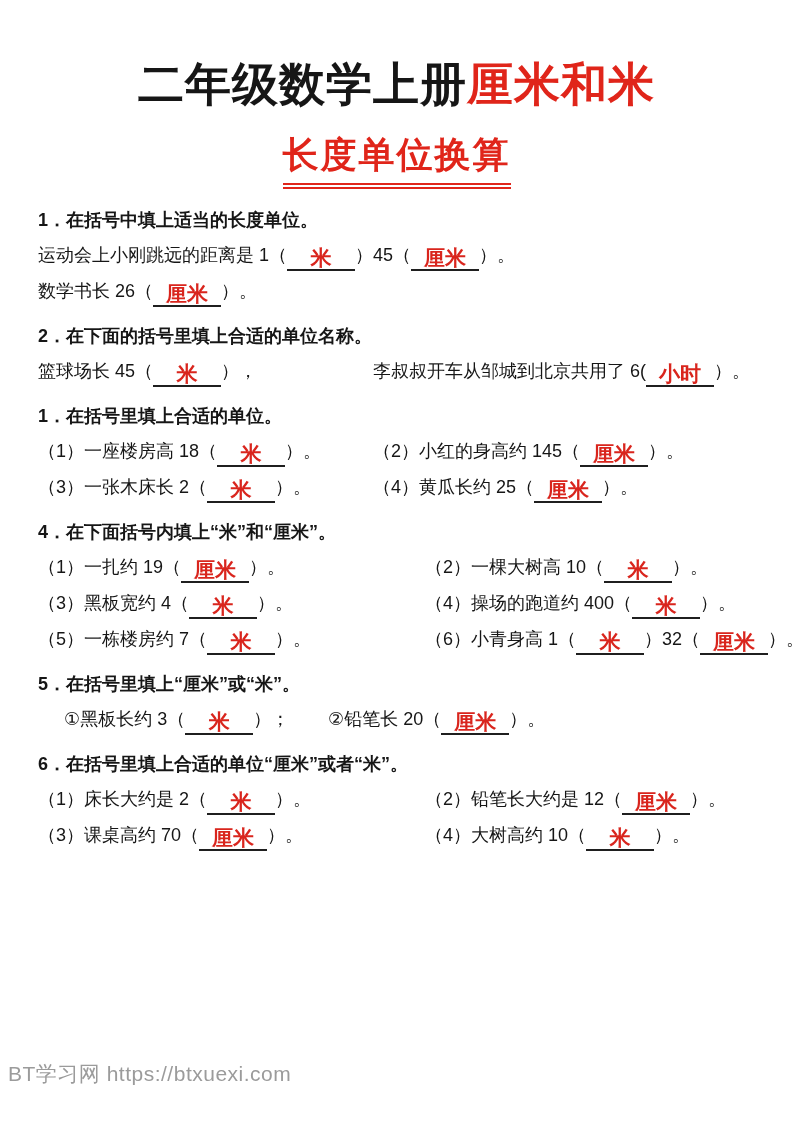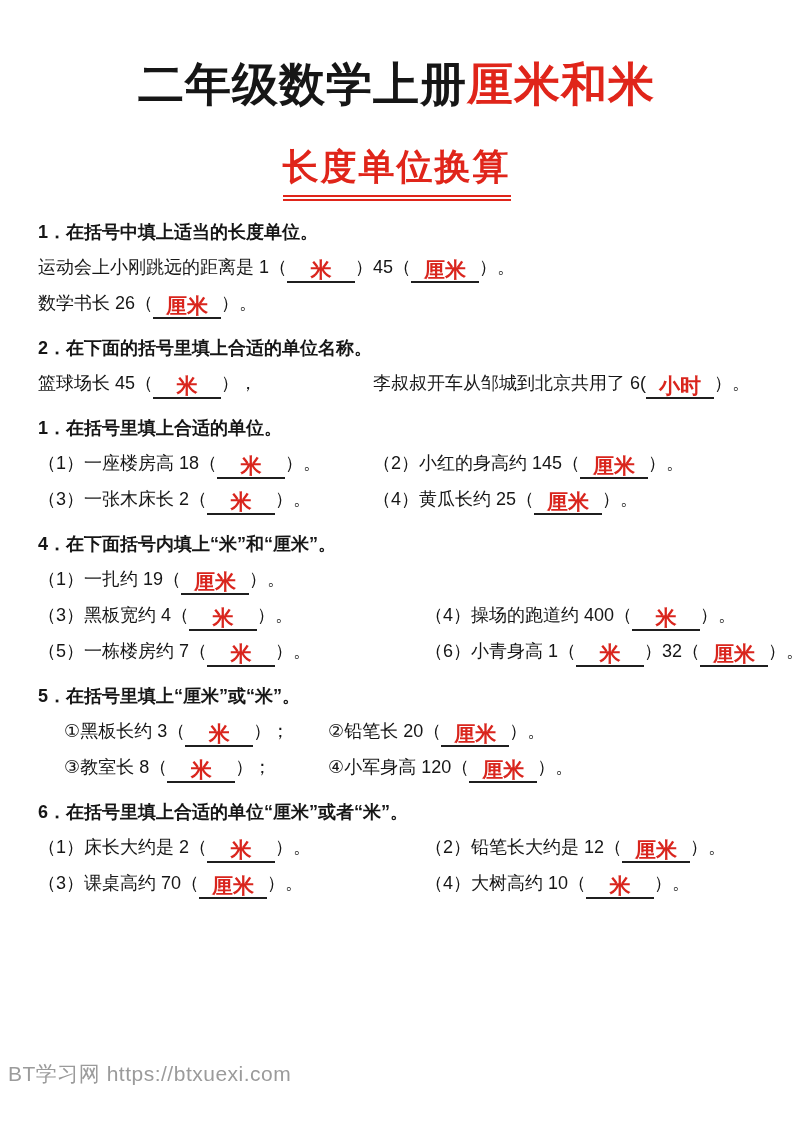--- a/index.html
+++ b/index.html
@@ -7,21 +7,21 @@
     position:relative; width:793px; height:1122px; margin:0 auto;
     background:#ffffff; overflow:hidden; box-sizing:border-box;
     padding:0 38px; color:var(--text,#161616);
     font-family:"Liberation Sans","DejaVu Sans",sans-serif;
   }
   .title {
     margin:58px 0 0; text-align:center; font-size:46px; font-weight:900;
     letter-spacing:1px; line-height:1.15; color:var(--text,#161616);
   }
   .title .red { color:var(--title-red,#e0251a);margin-top:48px; }
-  .subtitle-wrap { text-align:center; margin-top:32px; }
+  .subtitle-wrap { text-align:center; margin-top:20px; }
   .subtitle {
     display:inline-block; font-size:36px; font-weight:900; letter-spacing:2px;
     color:var(--title-red,#e0251a);
     border-bottom:6px double var(--title-red,#e0251a); padding-bottom:3px;
   }
   .sections { margin-top:16px; }
   .section-heading {
     font-weight:bold; font-size:18px; margin:14px 0 4px; line-height:30px;
   }
   .row { display:flex; align-items:flex-start; margin:5px 0; line-height:30px; font-size:18px; }
@@ -76,39 +76,36 @@
         </div>
         <div class="row a">
           <span class="cell cell1"><span class="txt">（3）一张木床长 2（</span><span class="ans">米</span><span class="txt">）。</span></span>
           <span class="cell cell2"><span class="txt">（4）黄瓜长约 25（</span><span class="ans">厘米</span><span class="txt">）。</span></span>
         </div>
       </div>
       <div class="section">
         <div class="section-heading">4．在下面括号内填上“米”和“厘米”。</div>
         <div class="row b">
           <span class="cell cell1"><span class="txt">（1）一扎约 19（</span><span class="ans">厘米</span><span class="txt">）。</span></span>
+          <span class="cell cell2"><span class="txt">（2）一棵大树高 10（</span><span class="ans">米</span><span class="txt">）。</span></span>
         </div>
         <div class="row b">
           <span class="cell cell1"><span class="txt">（3）黑板宽约 4（</span><span class="ans">米</span><span class="txt">）。</span></span>
           <span class="cell cell2"><span class="txt">（4）操场的跑道约 400（</span><span class="ans">米</span><span class="txt">）。</span></span>
         </div>
         <div class="row b">
           <span class="cell cell1"><span class="txt">（5）一栋楼房约 7（</span><span class="ans">米</span><span class="txt">）。</span></span>
           <span class="cell cell2"><span class="txt">（6）小青身高 1（</span><span class="ans">米</span><span class="txt">）32（</span><span class="ans">厘米</span><span class="txt">）。</span></span>
         </div>
       </div>
       <div class="section">
         <div class="section-heading">5．在括号里填上“厘米”或“米”。</div>
         <div class="row e">
           <span class="cell cell1"><span class="txt">①黑板长约 3（</span><span class="ans">米</span><span class="txt">）；</span></span>
           <span class="cell cell2"><span class="txt">②铅笔长 20（</span><span class="ans">厘米</span><span class="txt">）。</span></span>
-        </div>
-        <div class="row e">
-          <span class="cell cell1"><span class="txt">③教室长 8（</span><span class="ans">米</span><span class="txt">）；</span></span>
-          <span class="cell cell2"><span class="txt">④小军身高 120（</span><span class="ans">厘米</span><span class="txt">）。</span></span>
         </div>
       </div>
       <div class="section">
         <div class="section-heading">6．在括号里填上合适的单位“厘米”或者“米”。</div>
         <div class="row b">
           <span class="cell cell1"><span class="txt">（1）床长大约是 2（</span><span class="ans">米</span><span class="txt">）。</span></span>
           <span class="cell cell2"><span class="txt">（2）铅笔长大约是 12（</span><span class="ans">厘米</span><span class="txt">）。</span></span>
         </div>
         <div class="row b">
           <span class="cell cell1"><span class="txt">（3）课桌高约 70（</span><span class="ans">厘米</span><span class="txt">）。</span></span>

